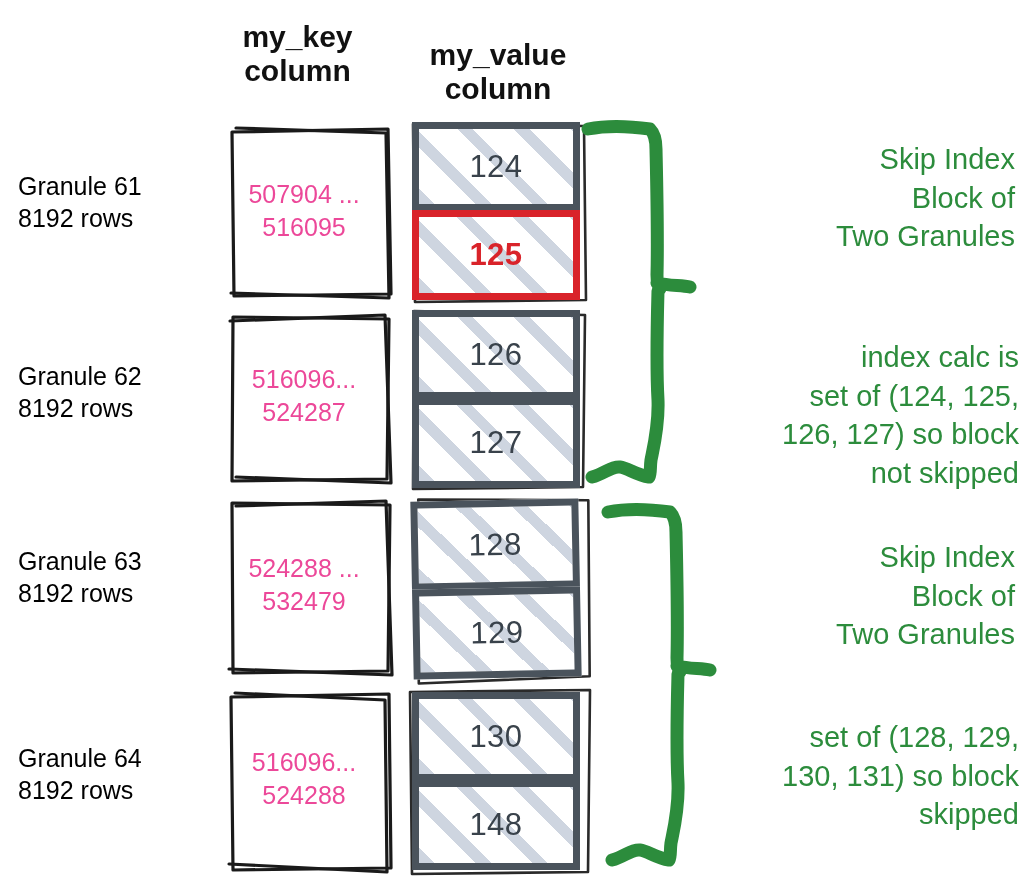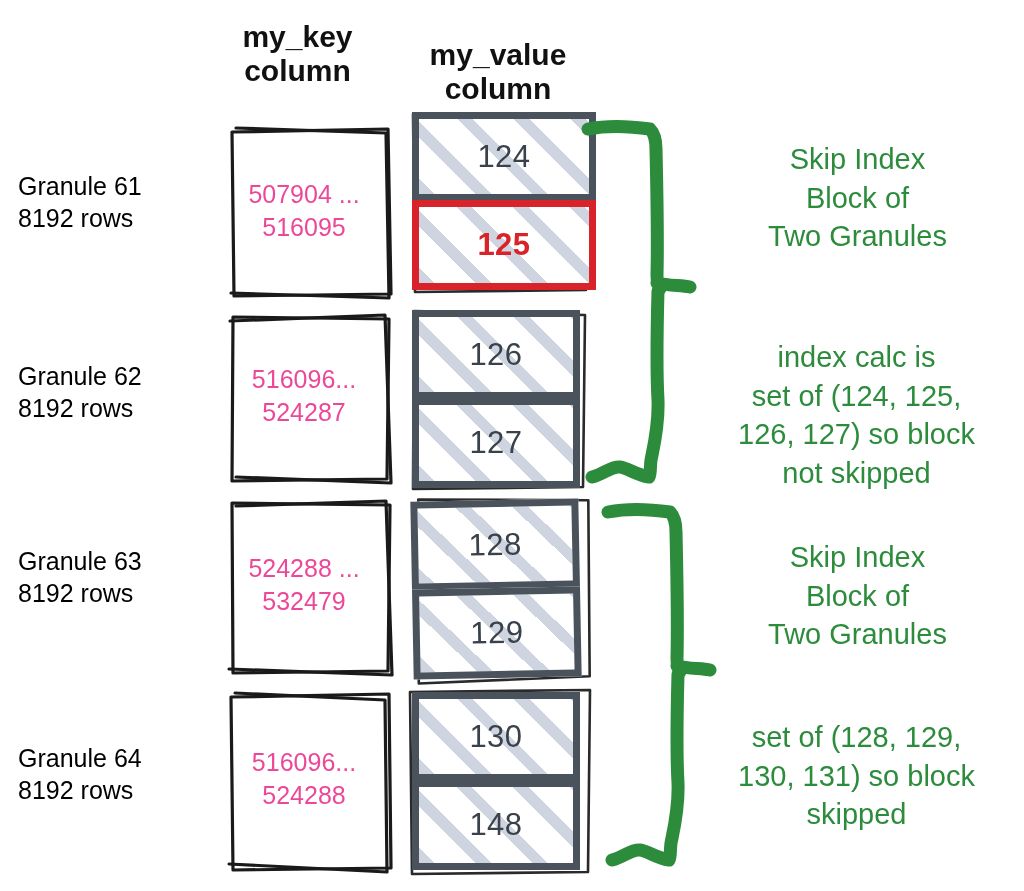--- a/index.html
+++ b/index.html
@@ -120,21 +120,21 @@
     fill: none;
     stroke: #2c8c3c;
     stroke-width: 13;
     stroke-linecap: round;
     stroke-linejoin: round;
   }
 
   
   .annotation {
     position: absolute;
-    text-align: center;
+    text-align: right;
     color: #2c8c3c;
     font-size: 29px;
     line-height: 1.33;
     white-space: pre-line;
   }
 </style>
 </head>
 <body>
 
 <div class="stage">
@@ -149,21 +149,21 @@
 
   <div class="key-box" style="top:126px; height:172px;">
     <svg class="sketch" viewBox="0 0 165 172" preserveAspectRatio="none">
       <path d="M4 6 L160 3 L163 168 L6 170 Z"></path>
       <path d="M8 2 L158 7 L161 172 L3 167"></path>
     </svg>
     <div class="key-text" style="top:52px;">507904 ...
 516095</div>
   </div>
 
-  <div class="value-group" style="top:112px; height:178px;padding-left:16px;">
+  <div class="value-group" style="top:122px; height:178px;">
     <svg class="vg-shadow" style="left:-4px; top:-2px; width:182px; height:184px;" viewBox="0 0 182 184" preserveAspectRatio="none">
       <path d="M5 4 L176 6 L178 180 L7 182 Z"></path>
     </svg>
     <div class="value-cell" style="top:0px; height:89px;">
       <span class="val-num">124</span>
     </div>
     <div class="value-cell highlight" style="top:88px; height:90px;">
       <span class="val-num">125</span>
     </div>
   </div>

